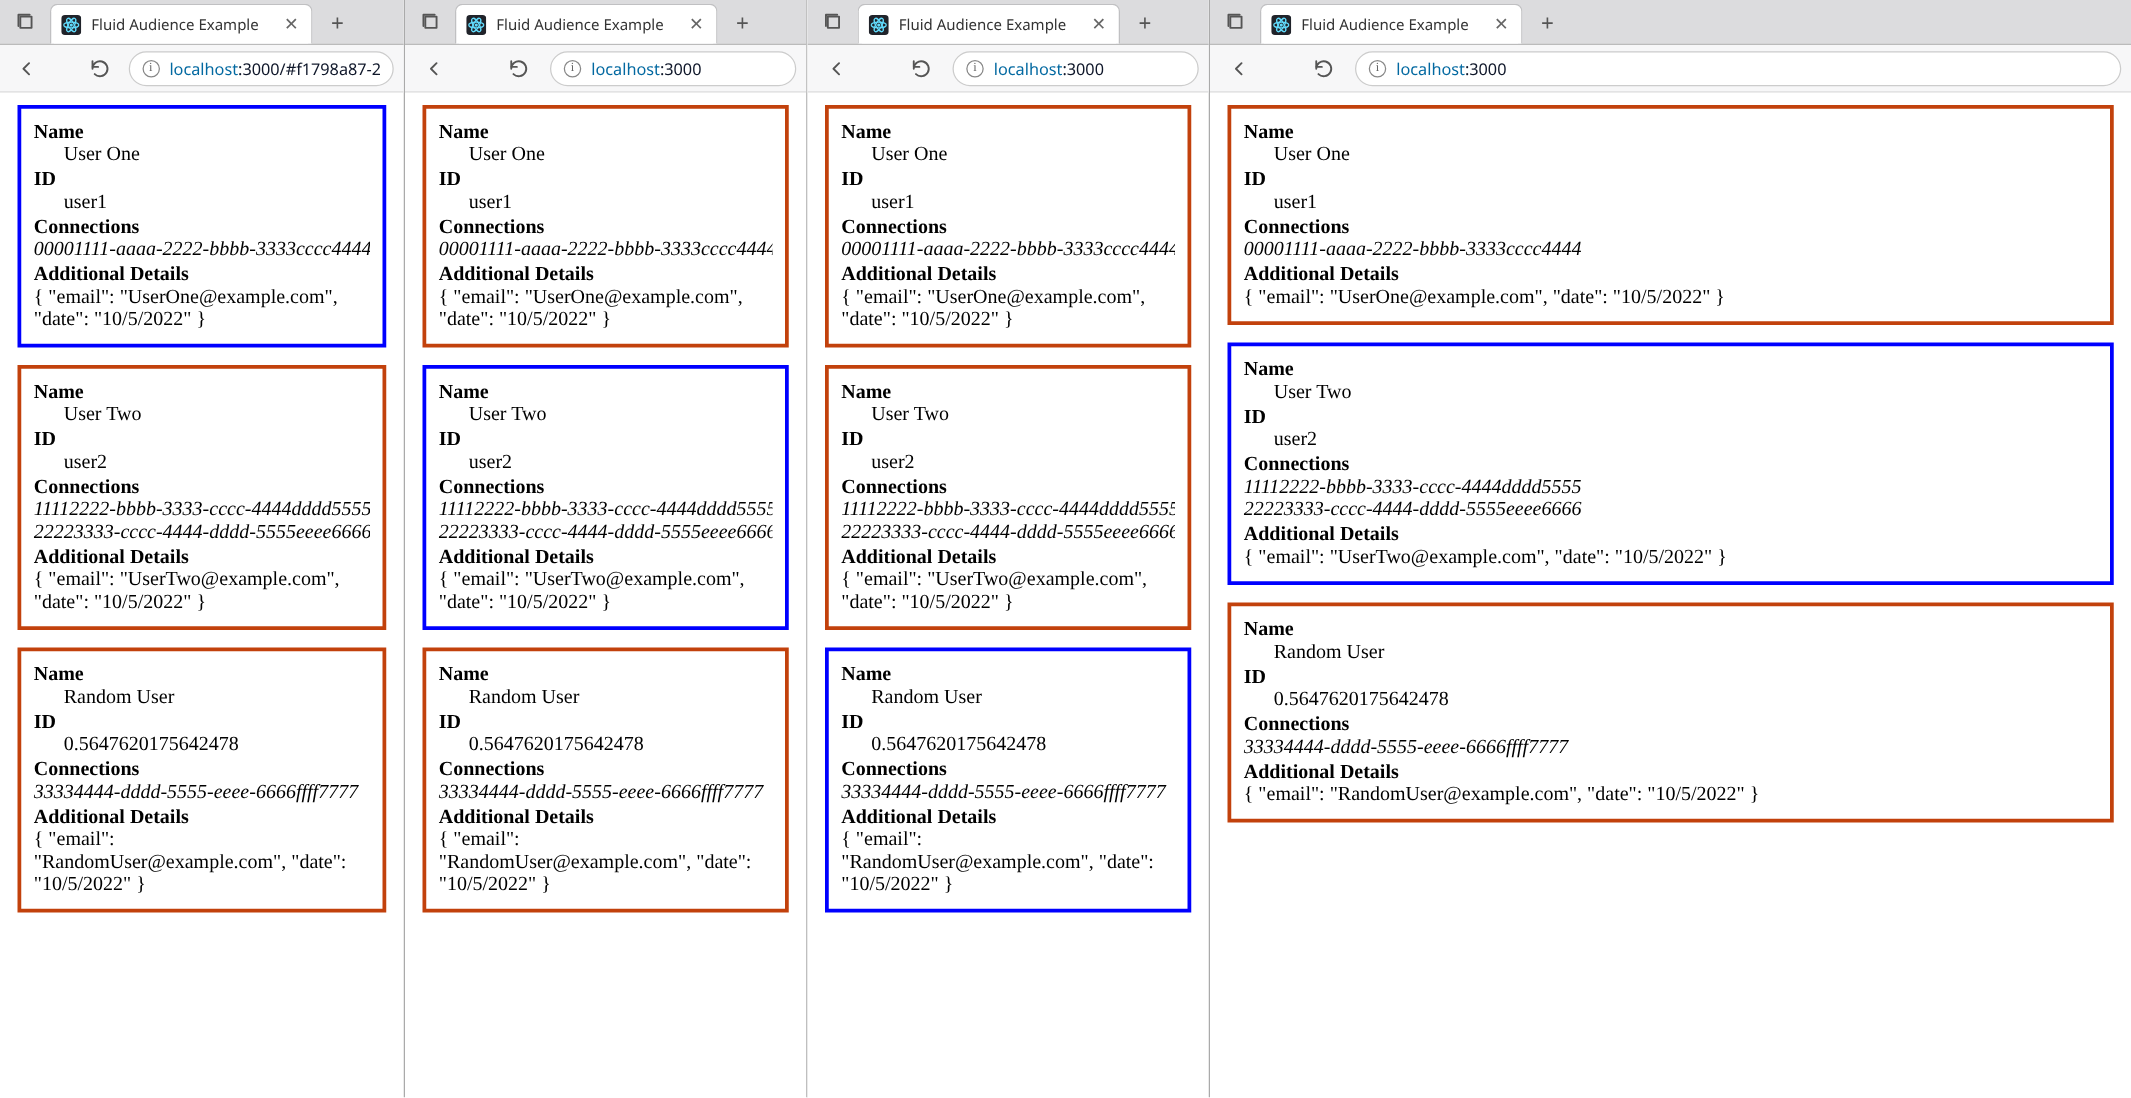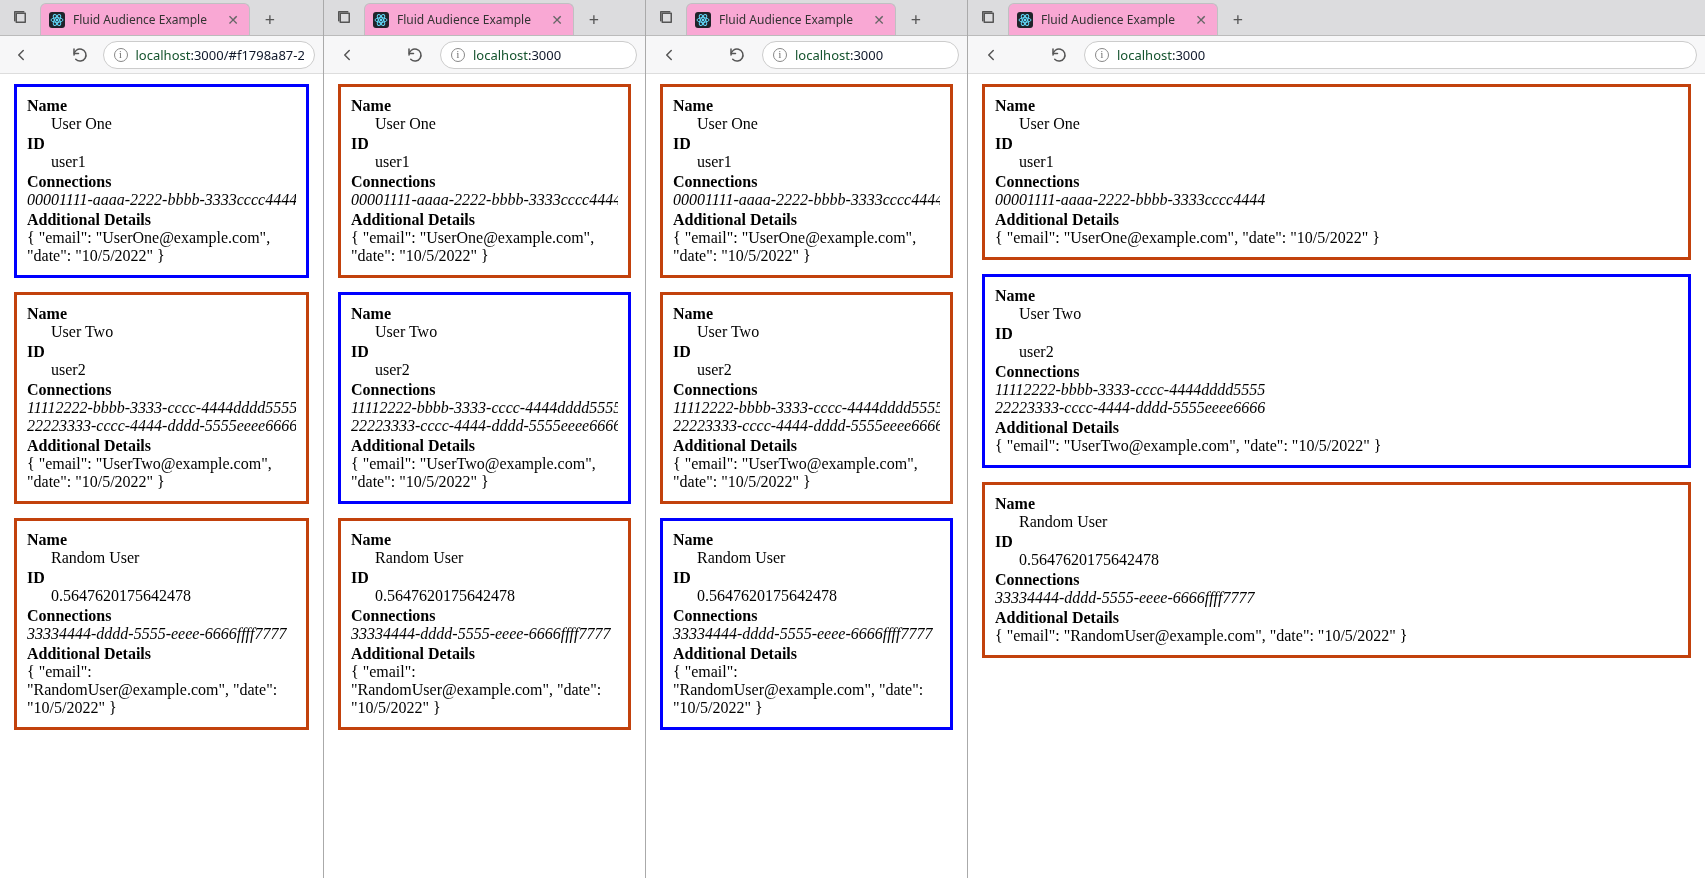--- a/index.html
+++ b/index.html
@@ -39,21 +39,21 @@
     padding: 0 6px;
   }
   .restore-icon {
     width: 24px; height: 24px;
     margin: 6px 6px 6px 2px;
     display: flex; align-items: center; justify-content: center;
     color: #555;
   }
   .tab {
     height: 32px;
-    background: #f9a8d4;
+    background: #ffffff;
     border: 1px solid #c0c0c2;
     border-bottom: none;
     border-radius: 6px 6px 0 0;
     display: flex;
     align-items: center;
     padding: 0 8px 0 8px;
     max-width: 220px;
     width: 210px;
     gap: 8px;
     margin-left: 2px;
@@ -126,21 +126,21 @@
     display: flex; align-items: center; justify-content: center;
     font-size: 10px;
     color: #666;
     font-family: serif;
   }
   .addr .url-text {
     white-space: nowrap;
     overflow: hidden;
     text-overflow: clip;
   }
-  .addr .url-host { color: #14532d; }
+  .addr .url-host { color: #0369a1; }
   .addr .url-path { color: #0f172a; }
 
   
   .content {
     flex: 1 1 auto;
     padding: 10px 14px;
     overflow: hidden;
   }
   .card {
     border: 3px solid #c2410c;

